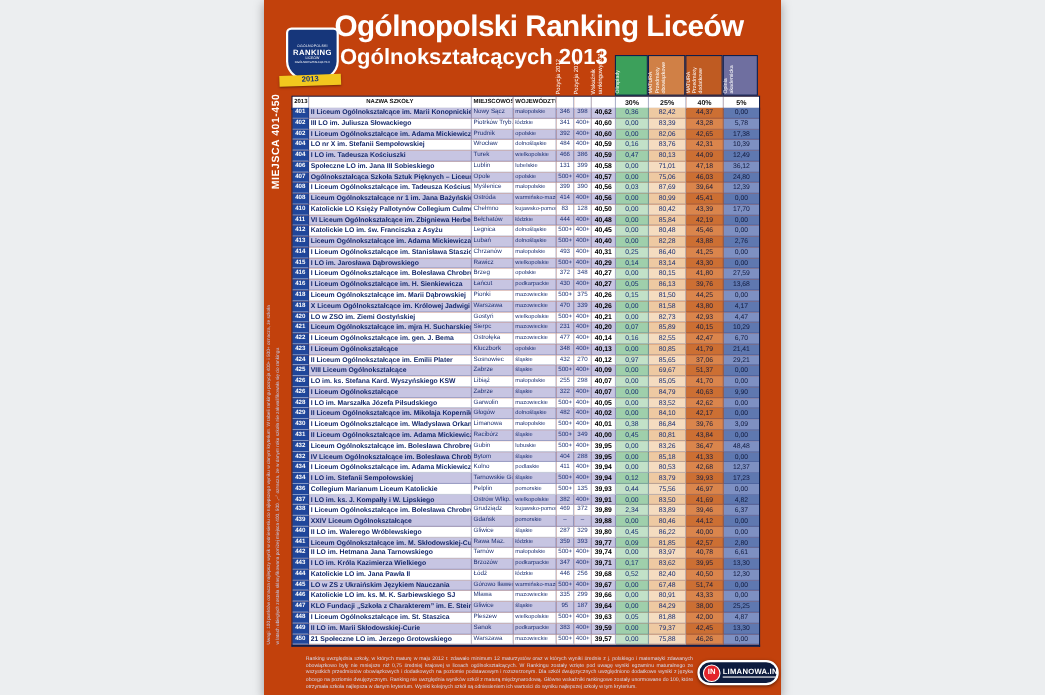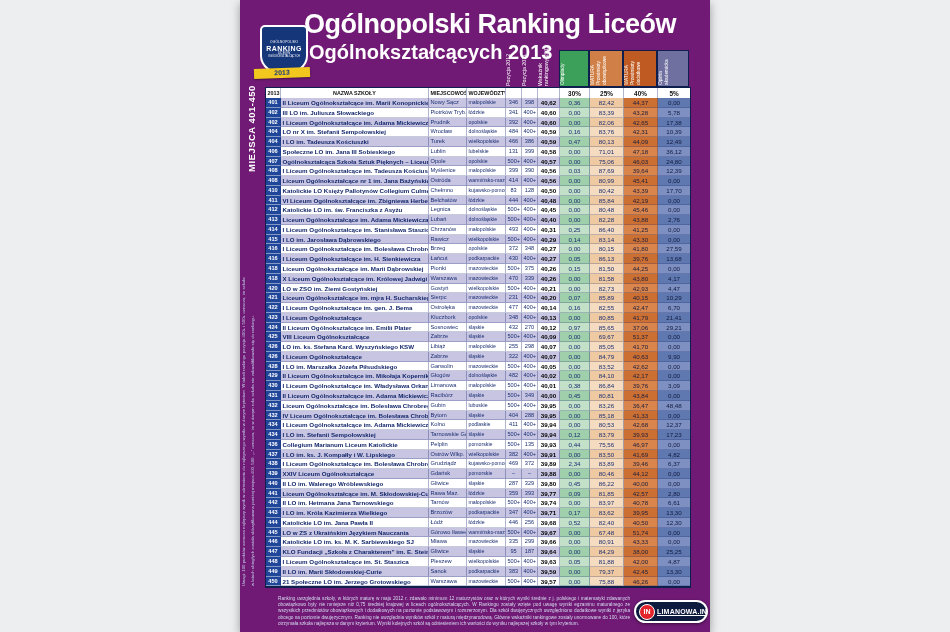--- a/index.html
+++ b/index.html
@@ -2,21 +2,21 @@
 <html><head>
 <meta charset="utf-8">
 <style>
   html,body{margin:0;padding:0;}
   body{
     width:950px;height:632px;position:relative;overflow:hidden;
     background:#eceef0;font-family:"Liberation Sans",sans-serif;
   }
   .poster{
     position:absolute;left:240px;top:0;width:470px;height:632px;
-    background:#701a75;box-shadow:0 3px 9px rgba(0,0,0,.35);
+    background:#c2410c;box-shadow:0 3px 9px rgba(0,0,0,.35);
   }
   
   .title{
     position:absolute;left:64px;top:9px;color:#fff;font-weight:bold;
     font-size:27px;letter-spacing:-.5px;white-space:nowrap;
   }
   .subtitle{
     position:absolute;left:69px;top:41px;color:#fff;font-weight:bold;
     font-size:20px;white-space:nowrap;
   }

